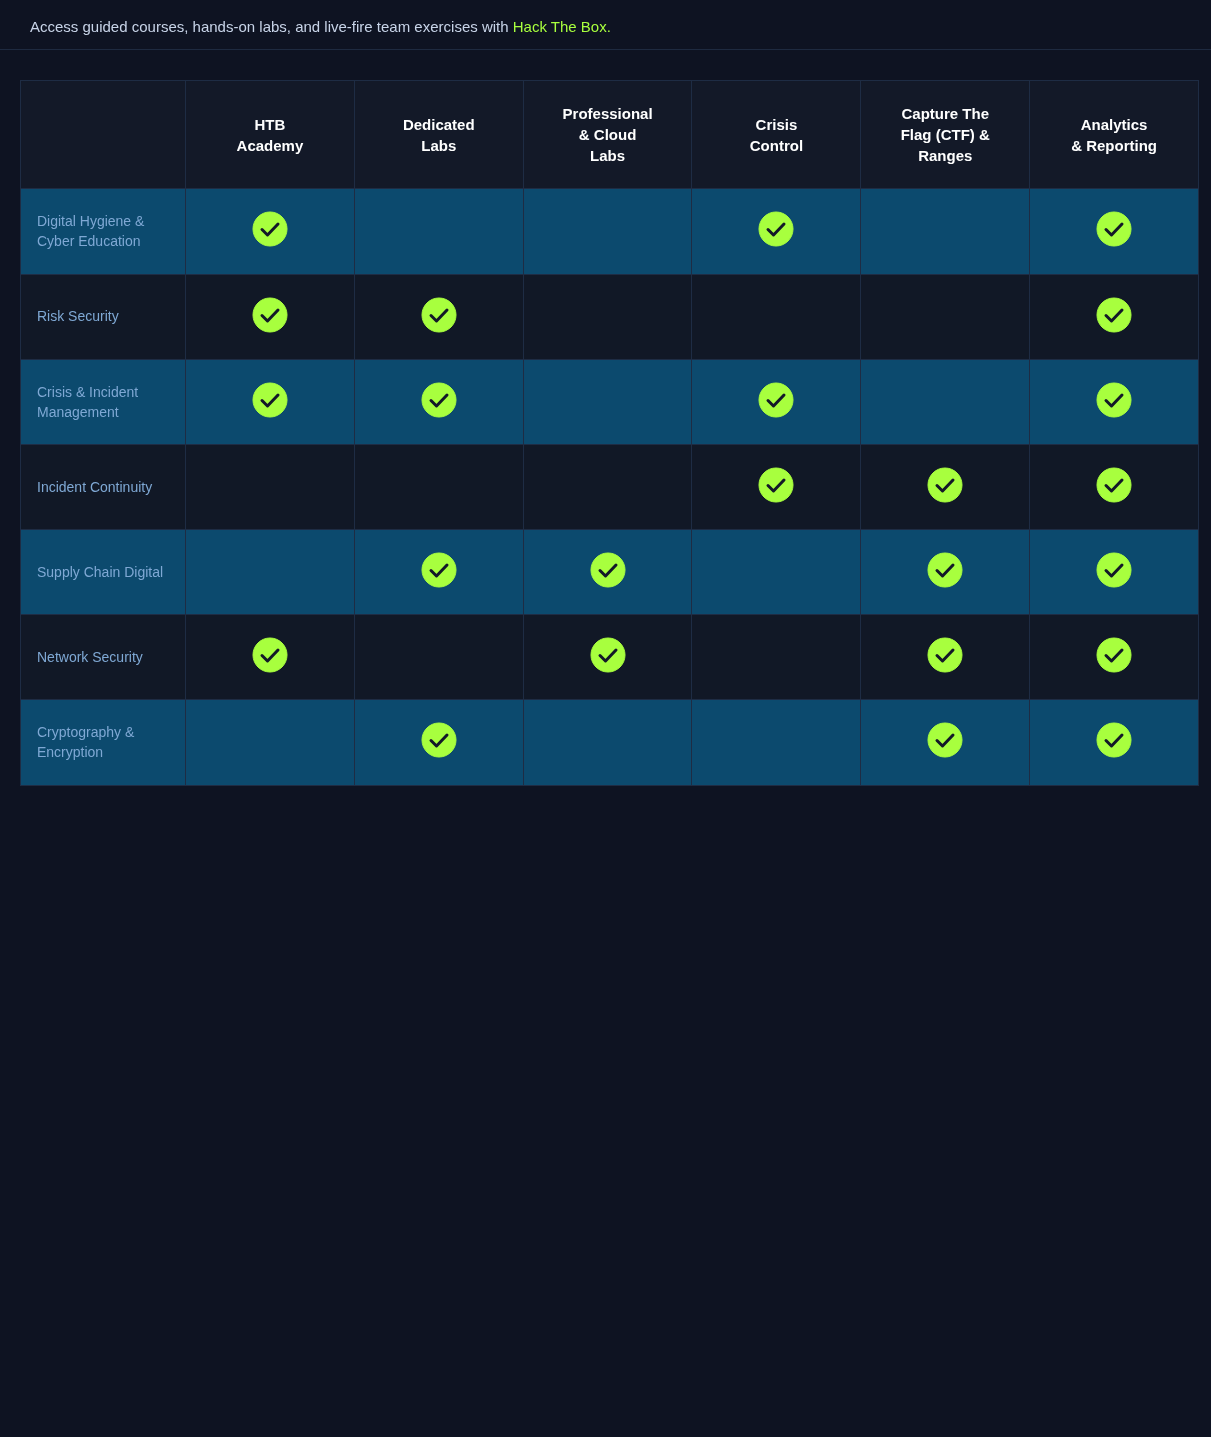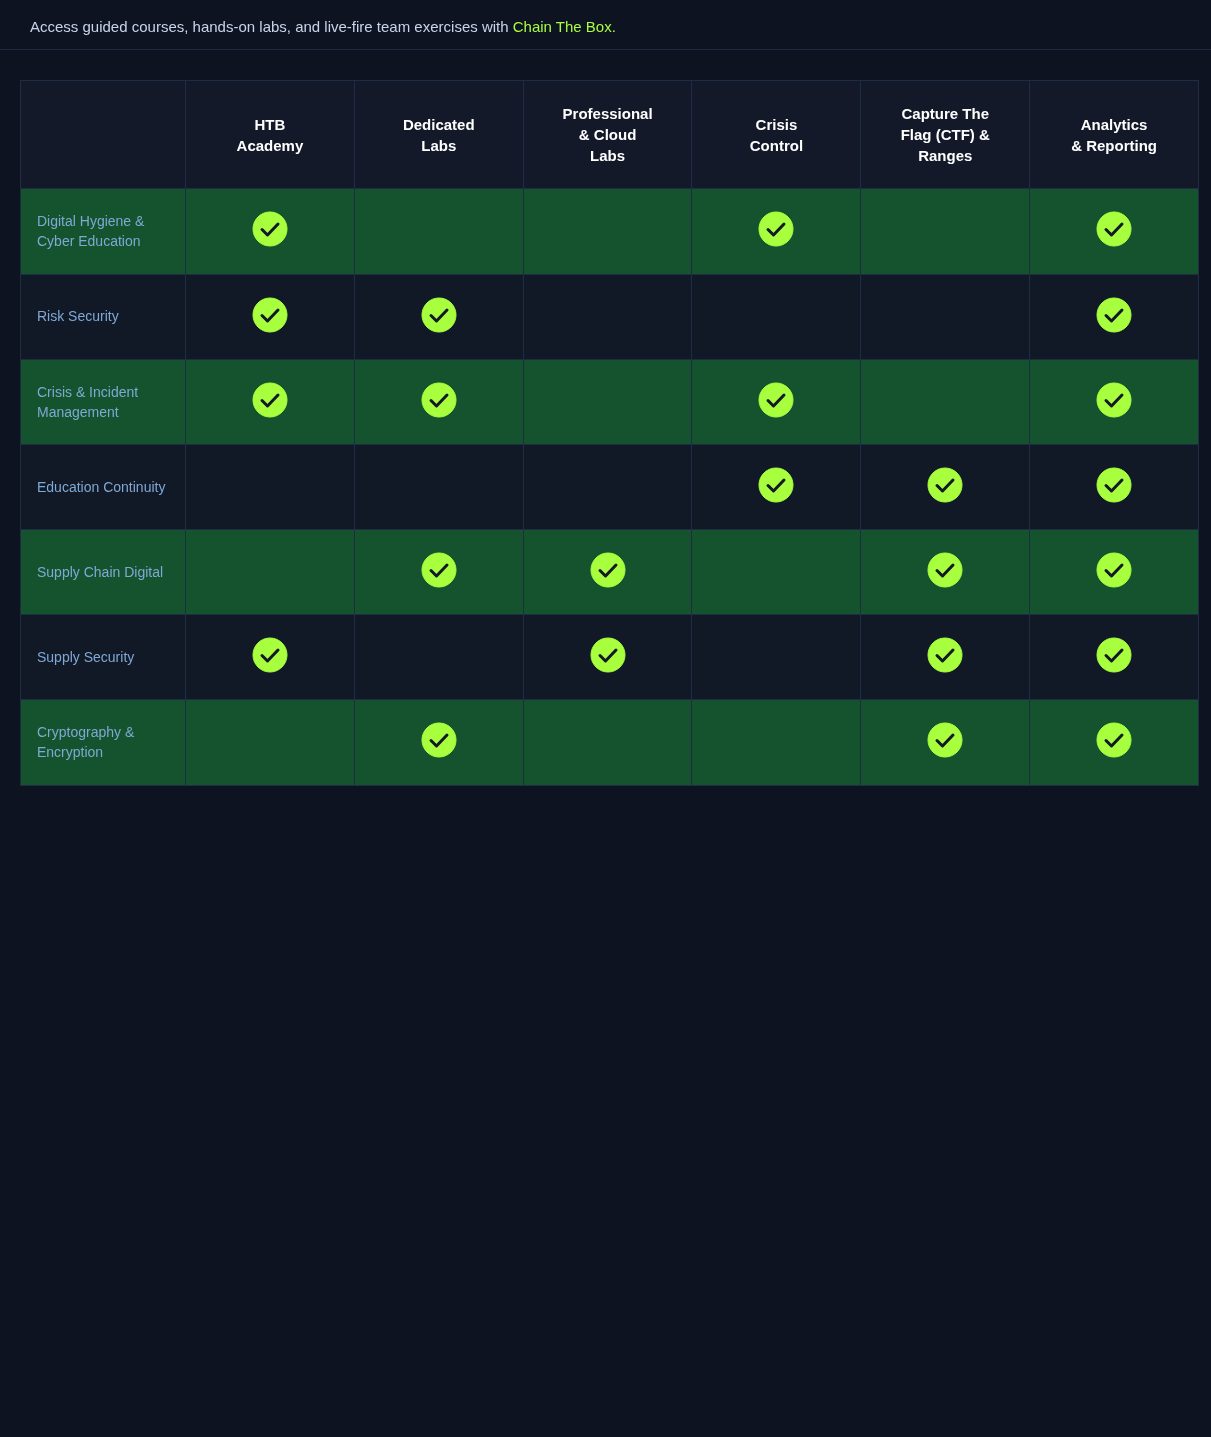--- a/index.html
+++ b/index.html
@@ -65,21 +65,21 @@
     tbody tr td.row-label-cell {
       text-align: left;
       color: #7fa8d4;
       font-size: 14px;
       font-weight: 400;
       line-height: 1.45;
       padding-left: 16px;
     }
 
     tbody tr {
-      background: #14532d;
+      background: #0c4a6e;
     }
 
     tbody tr:nth-child(even) {
       background: #111826;
     }
 
     .check-icon {
       display: inline-flex;
       align-items: center;
       justify-content: center;
@@ -93,21 +93,21 @@
     }
 
     .empty-cell {
       
     }
   </style>
 </head>
 <body>
 
 <div class="top-bar">
-  <span>Access guided courses, hands-on labs, and live-fire team exercises with </span><span class="htb-highlight">Chain The Box.</span>
+  <span>Access guided courses, hands-on labs, and live-fire team exercises with </span><span class="htb-highlight">Hack The Box.</span>
 </div>
 
 <div class="table-wrapper">
   <table>
     <colgroup>
       <col class="row-label">
       <col class="col-data">
       <col class="col-data">
       <col class="col-data">
       <col class="col-data">
@@ -207,21 +207,21 @@
           <td class="empty-cell"></td>
           <td>
           <span class="check-icon">
             <svg viewBox="0 0 36 36" fill="none" xmlns="http://www.w3.org/2000/svg">
               <circle cx="18" cy="18" r="17" fill="#a8ff3e" stroke="#a8ff3e" stroke-width="1"></circle>
               <path d="M10 18.5L15.5 24L26 13" stroke="#131928" stroke-width="3" stroke-linecap="round" stroke-linejoin="round"></path>
             </svg>
           </span></td>
         </tr>
         <tr>
-          <td class="row-label-cell">Education Continuity</td>
+          <td class="row-label-cell">Incident Continuity</td>
           <td class="empty-cell"></td>
           <td class="empty-cell"></td>
           <td class="empty-cell"></td>
           <td>
           <span class="check-icon">
             <svg viewBox="0 0 36 36" fill="none" xmlns="http://www.w3.org/2000/svg">
               <circle cx="18" cy="18" r="17" fill="#a8ff3e" stroke="#a8ff3e" stroke-width="1"></circle>
               <path d="M10 18.5L15.5 24L26 13" stroke="#131928" stroke-width="3" stroke-linecap="round" stroke-linejoin="round"></path>
             </svg>
           </span></td>
@@ -267,21 +267,21 @@
           </span></td>
           <td>
           <span class="check-icon">
             <svg viewBox="0 0 36 36" fill="none" xmlns="http://www.w3.org/2000/svg">
               <circle cx="18" cy="18" r="17" fill="#a8ff3e" stroke="#a8ff3e" stroke-width="1"></circle>
               <path d="M10 18.5L15.5 24L26 13" stroke="#131928" stroke-width="3" stroke-linecap="round" stroke-linejoin="round"></path>
             </svg>
           </span></td>
         </tr>
         <tr>
-          <td class="row-label-cell">Supply Security</td>
+          <td class="row-label-cell">Network Security</td>
           <td>
           <span class="check-icon">
             <svg viewBox="0 0 36 36" fill="none" xmlns="http://www.w3.org/2000/svg">
               <circle cx="18" cy="18" r="17" fill="#a8ff3e" stroke="#a8ff3e" stroke-width="1"></circle>
               <path d="M10 18.5L15.5 24L26 13" stroke="#131928" stroke-width="3" stroke-linecap="round" stroke-linejoin="round"></path>
             </svg>
           </span></td>
           <td class="empty-cell"></td>
           <td>
           <span class="check-icon">

